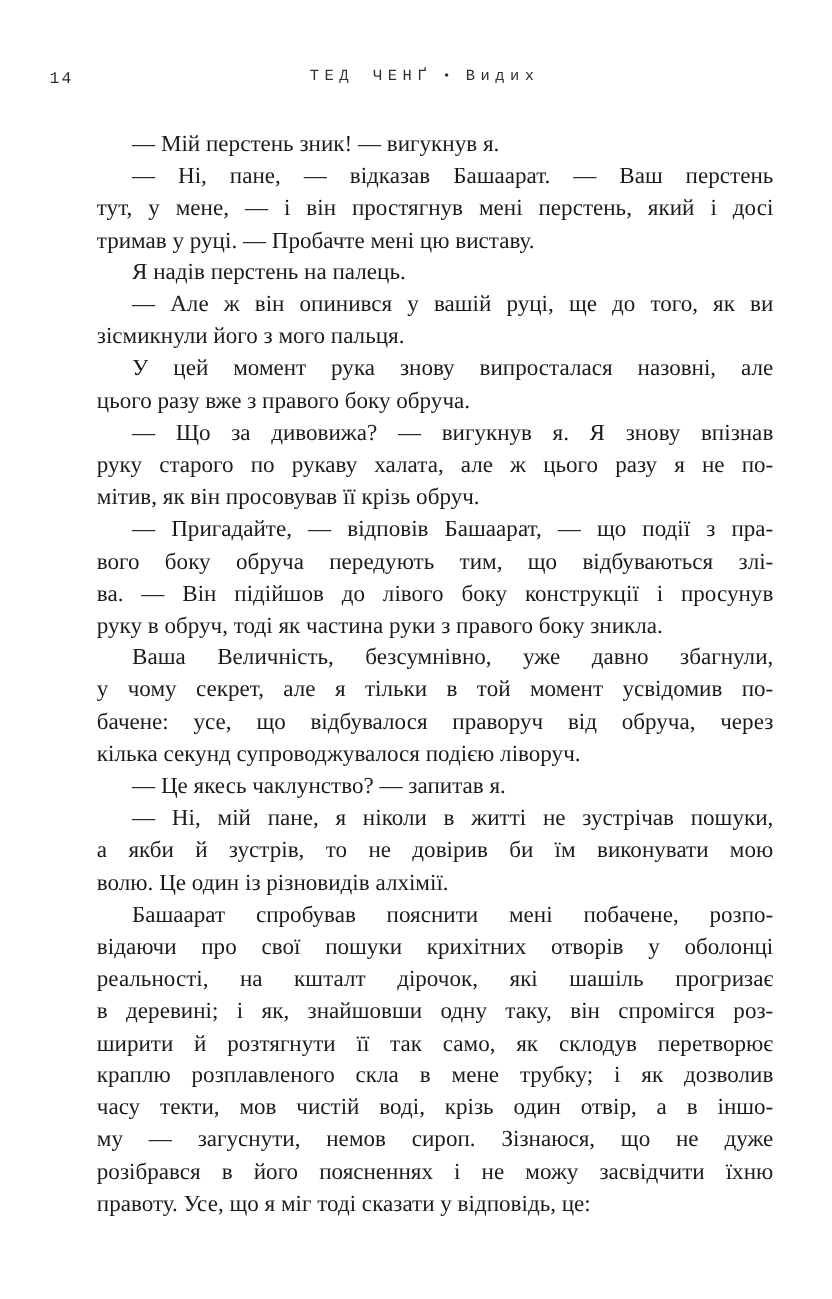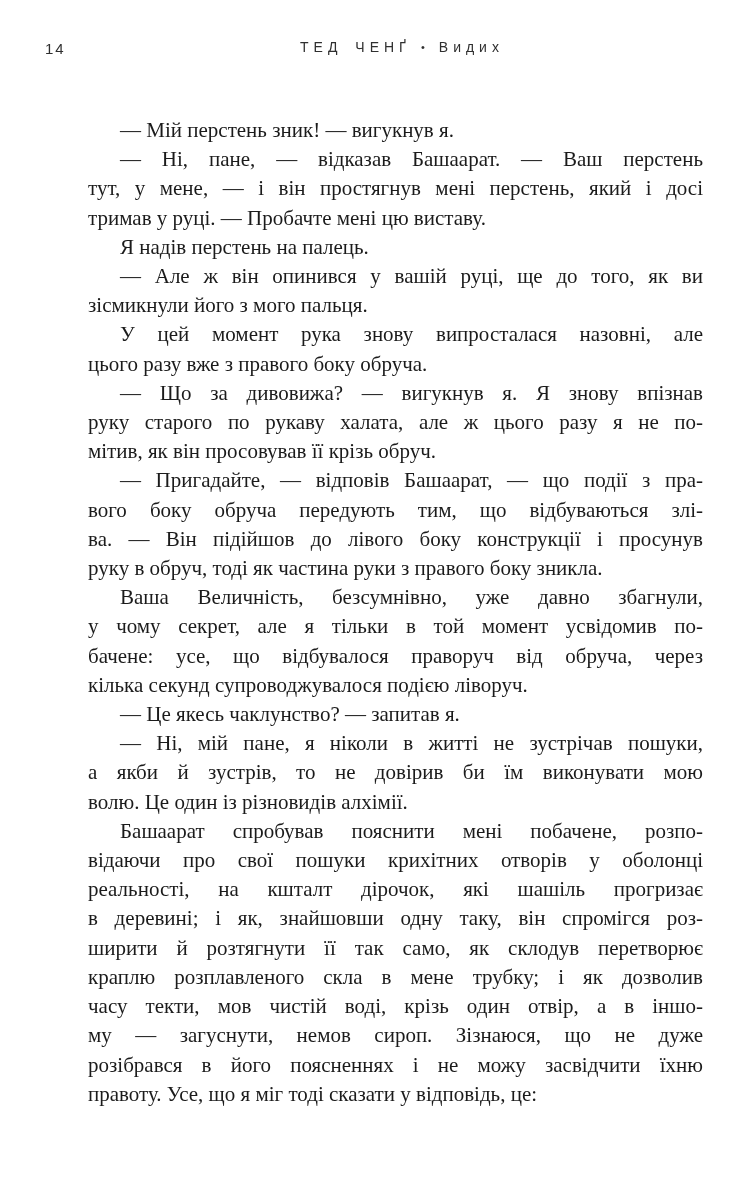--- a/index.html
+++ b/index.html
@@ -10,37 +10,37 @@
   html,body{margin:0;padding:0;}
   body{
     width:756px;height:1181px;
     background:var(--bg);
     position:relative;
     overflow:hidden;
     font-family:"Liberation Serif","DejaVu Serif",serif;
   }
   .running-header{
     position:absolute;
-    top:38px;left:0;right:0;height:20px;
-    font-family:Liberation Sans, sans-serif;
+    top:61px;left:0;right:0;height:20px;
+    font-family:Liberation Mono, monospace;
     color:var(--header);
     font-size:14px;
     padding-left:40px;
   }
   .page-number{
     position:absolute;
     left:45px;top:2px;
     letter-spacing:2px;
     font-size:15px;
   }
   .header-center{
     position:absolute;
     left:50%;top:1px;
     transform:translateX(-50%);
-    margin-left:24px;
+    margin-left:8px;
     white-space:nowrap;
     letter-spacing:5px;
     word-spacing:4px;
   }
   .header-sep{
     font-size:11px;
     margin:0 14px 0 10px;
     letter-spacing:0;
     vertical-align:1px;
   }

